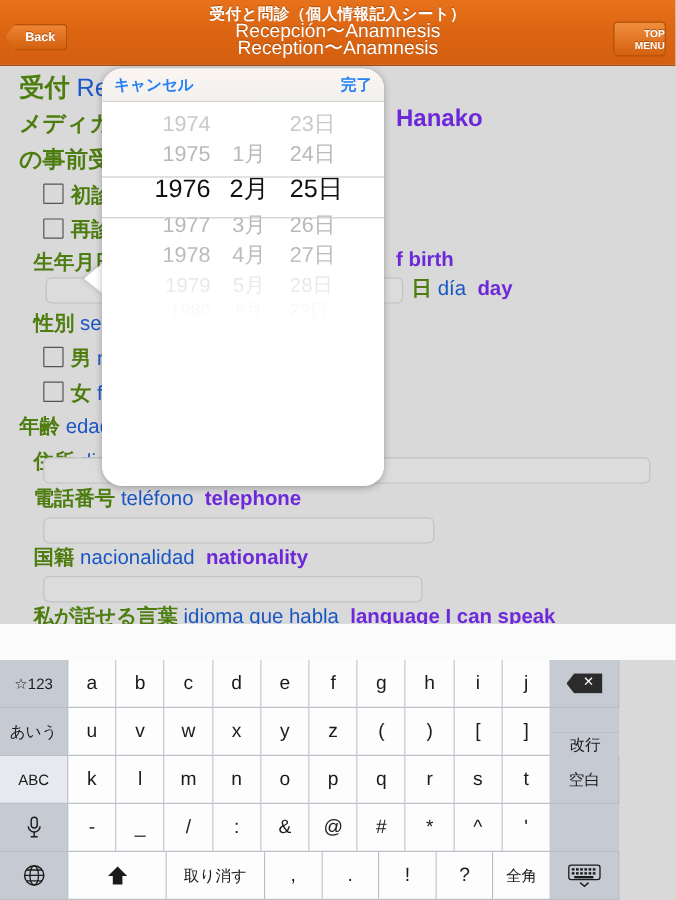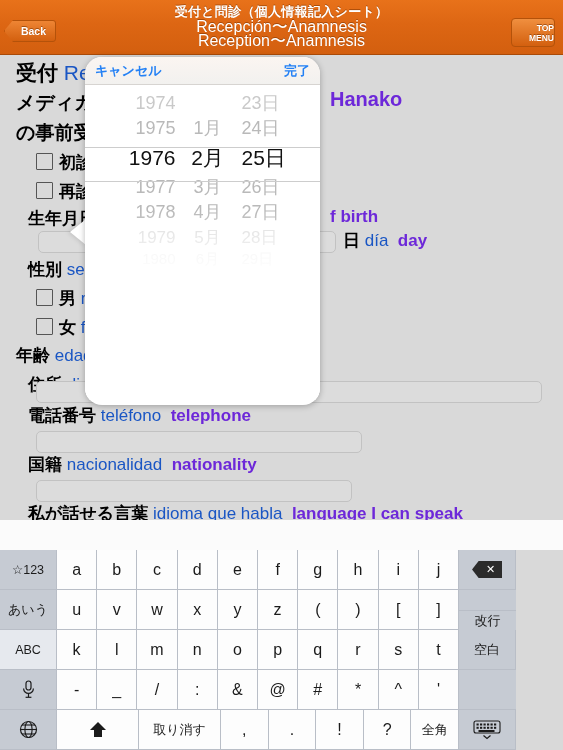--- a/index.html
+++ b/index.html
@@ -38,21 +38,21 @@
     color:#fff;font-size:8.5px;font-weight:bold;line-height:10px;
     display:flex;flex-direction:column;align-items:flex-end;justify-content:center;
     text-shadow:0 -1px 0 rgba(120,50,0,.6);
   }
   
   .form{
     position:absolute;left:0;top:55px;width:563px;height:465px;
     background:#d9d9d9;overflow:hidden;
   }
   .row{position:absolute;white-space:nowrap;font-size:17px;}
-  .jp{color:#000000;font-weight:bold;}
+  .jp{color:#4d7c0f;font-weight:bold;}
   .es{color:#1a56c4;font-weight:500;}
   .en{color:#6d28d9;font-weight:700;}
   .big{font-size:21px;}
   .chk{
     display:inline-block;width:15px;height:15px;border:1.6px solid #555;
     background:#d9d9d9;vertical-align:-2px;margin-right:6px;border-radius:1px;
   }
   .field{
     position:absolute;height:22px;border:1px solid #c2c2c2;border-radius:5px;
     background:#dcdcdc;box-sizing:border-box;

